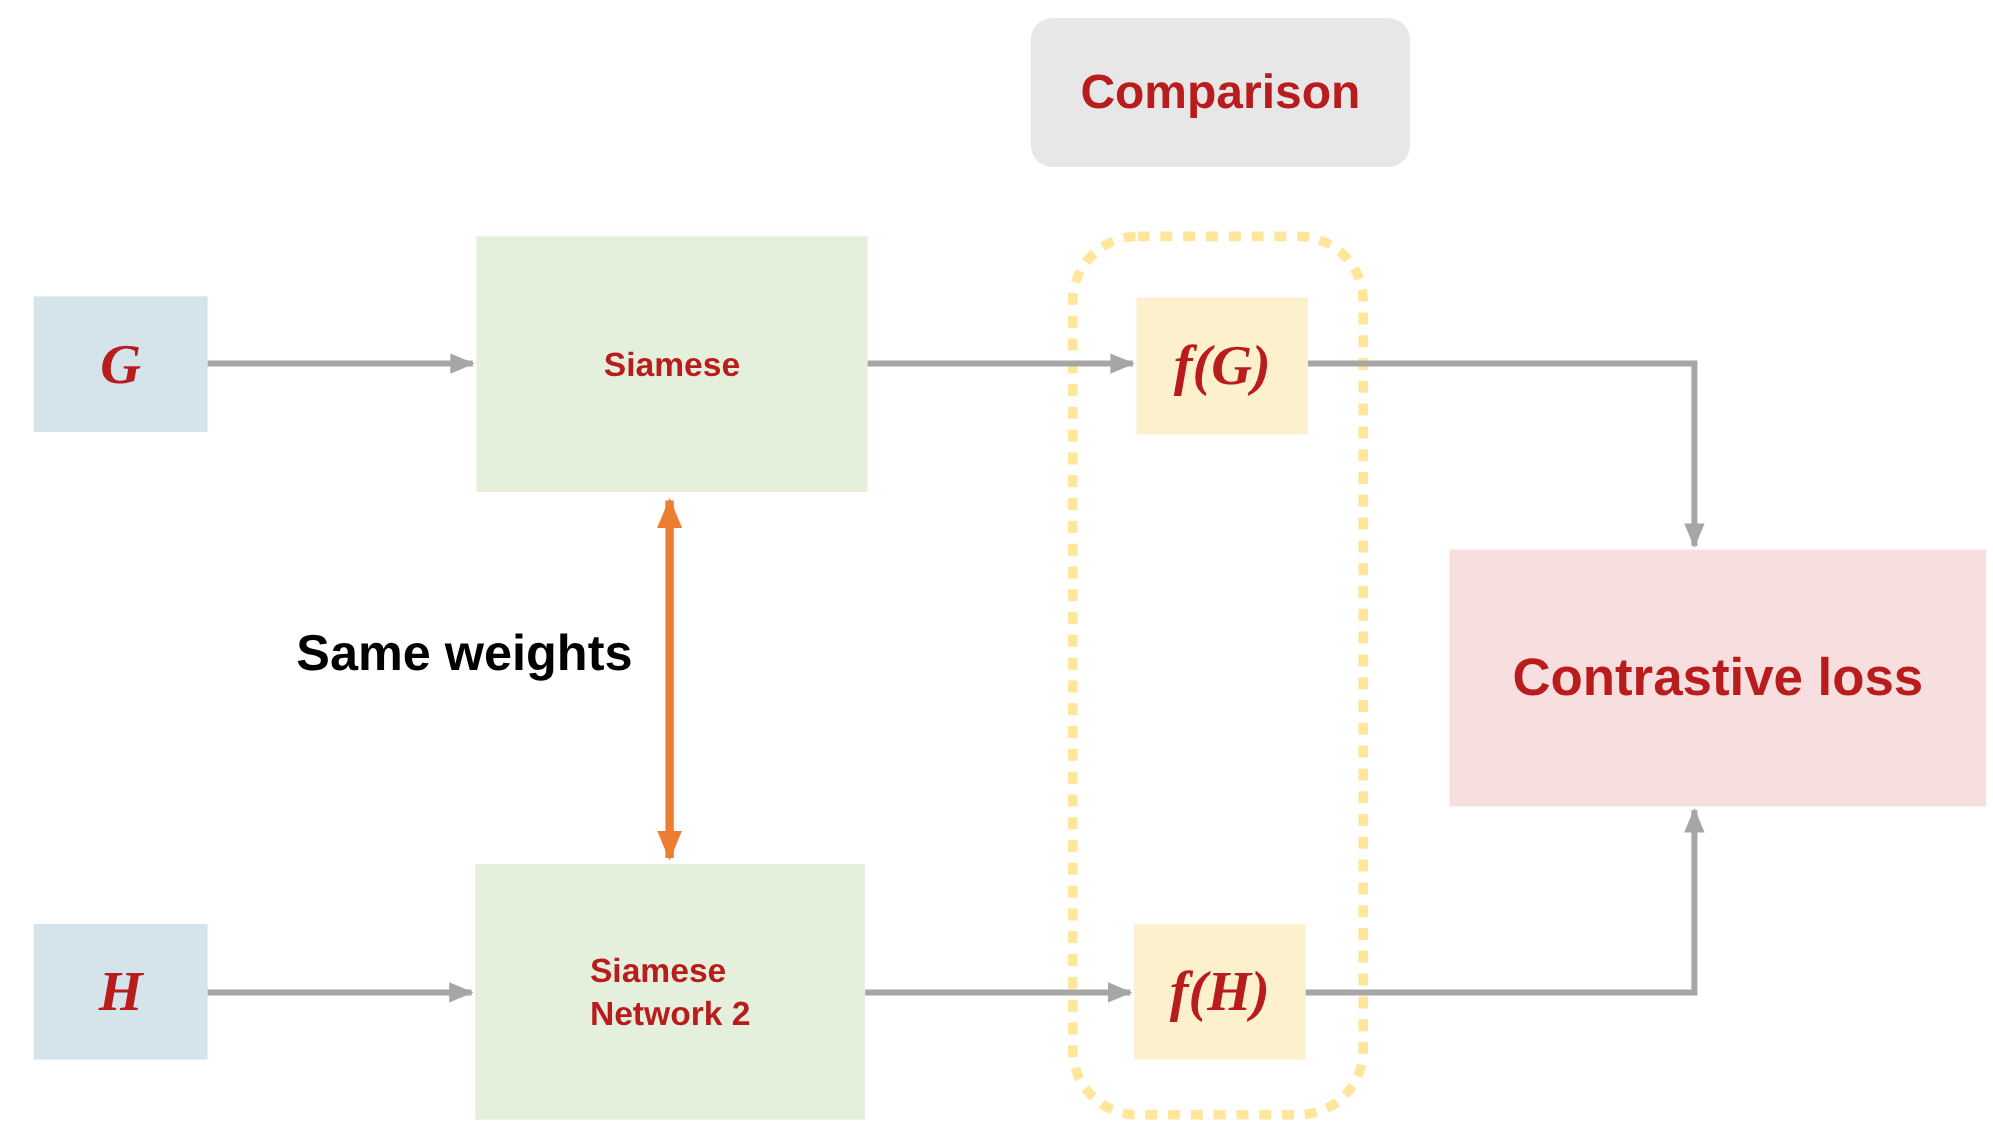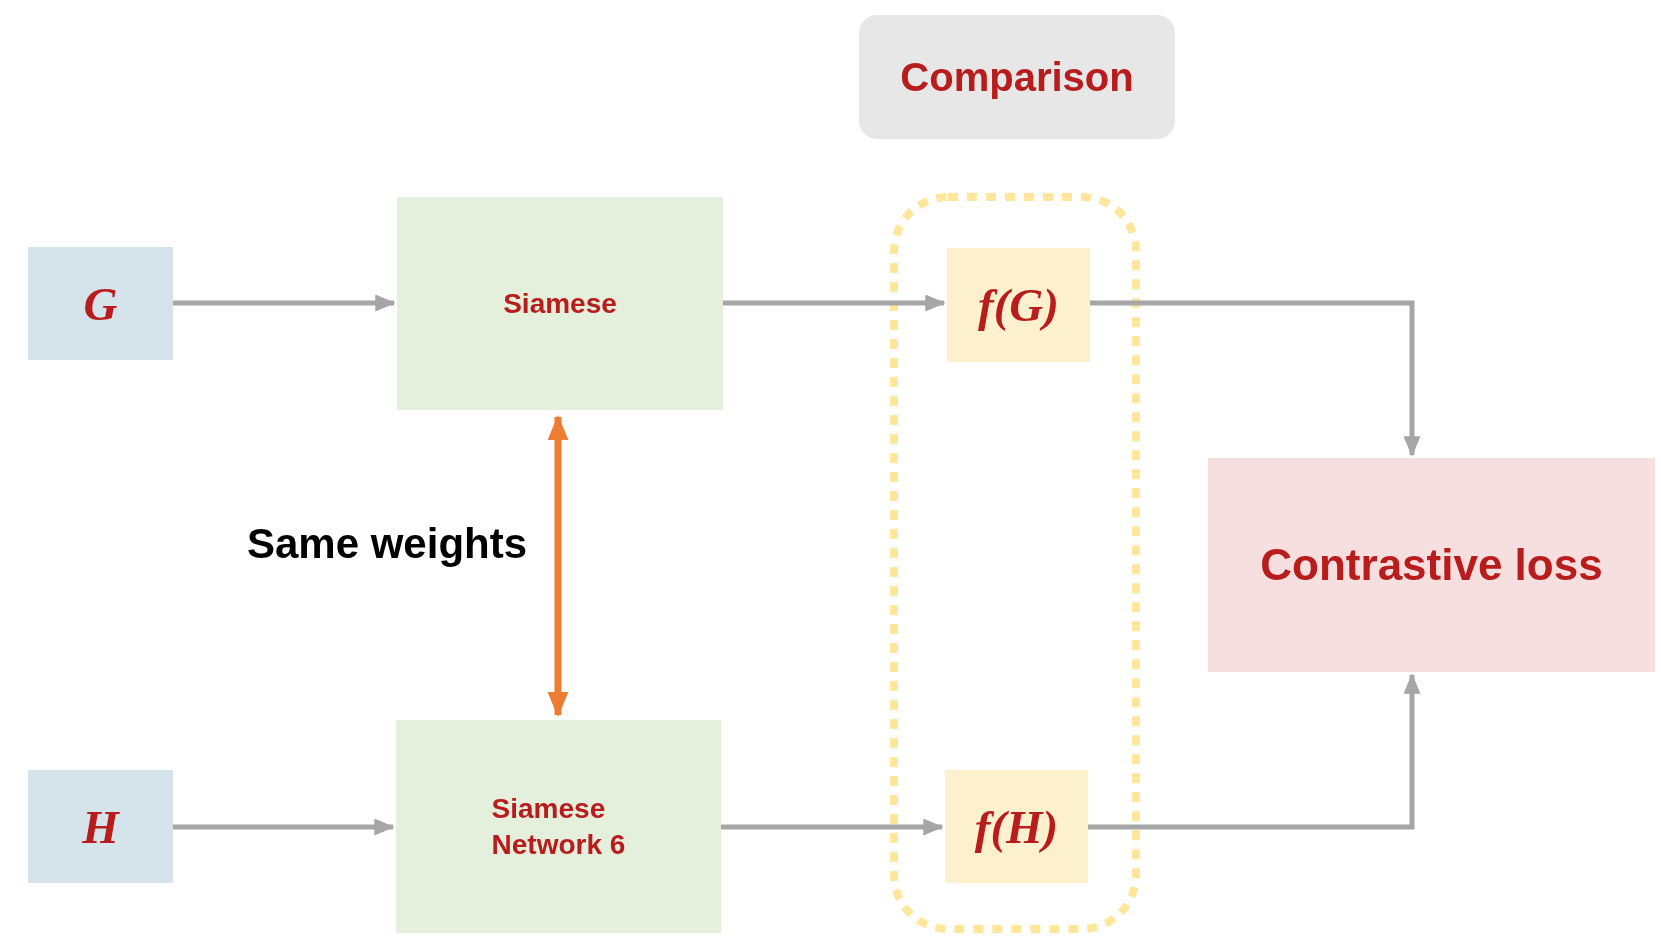--- a/index.html
+++ b/index.html
@@ -90,21 +90,21 @@
   </div>
 
   <div class="box network-box" id="network-1">
     <div>
       <div>Siamese</div>
     </div>
   </div>
   <div class="box network-box" id="network-2">
     <div>
       <div>Siamese</div>
-      <div>Network 6</div>
+      <div>Network 2</div>
     </div>
   </div>
 
   <div class="box comparison-label">
     <div>
       <div>Comparison</div>
     </div>
   </div>
 
   <div class="box output-box math" id="output-fh">

